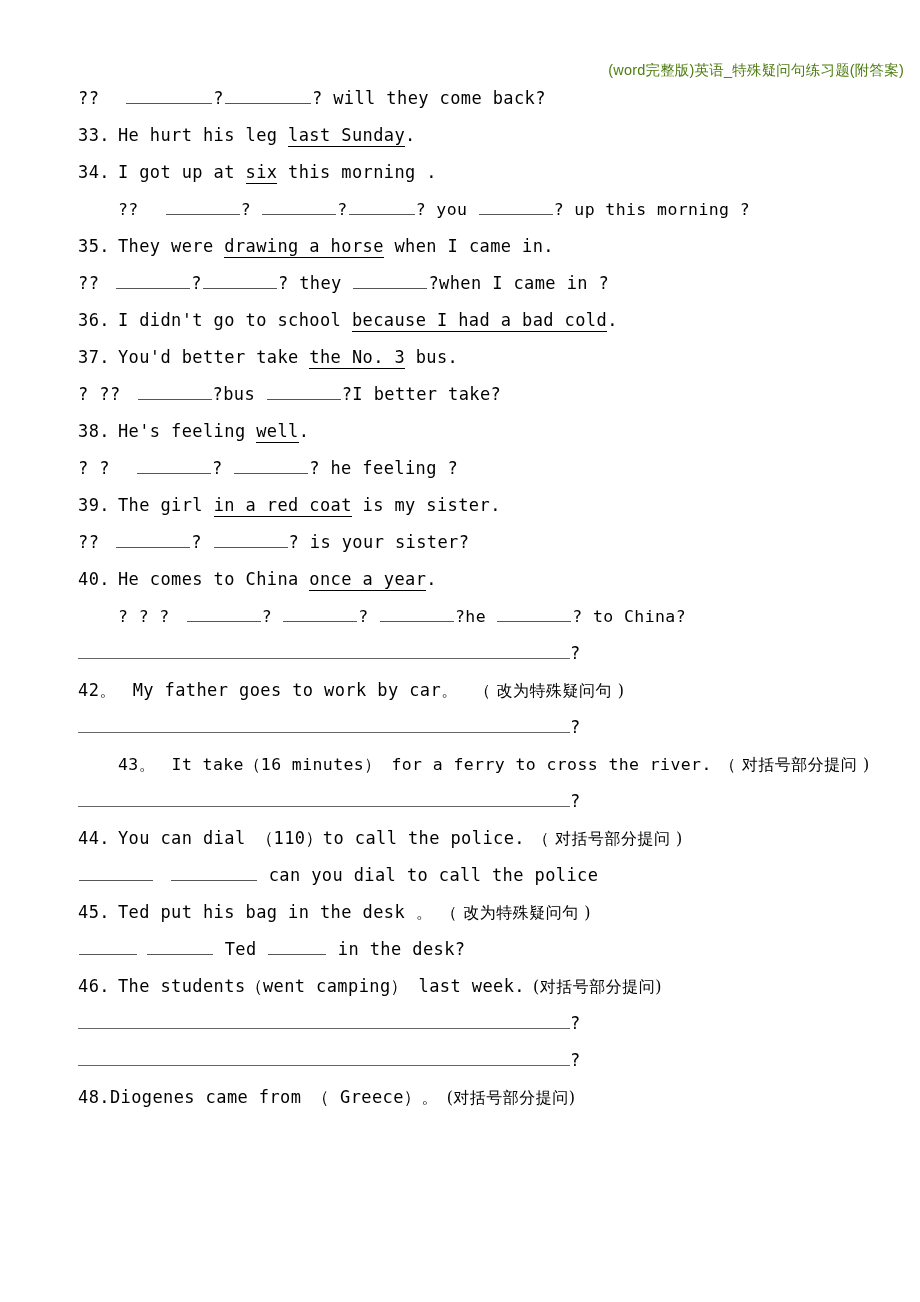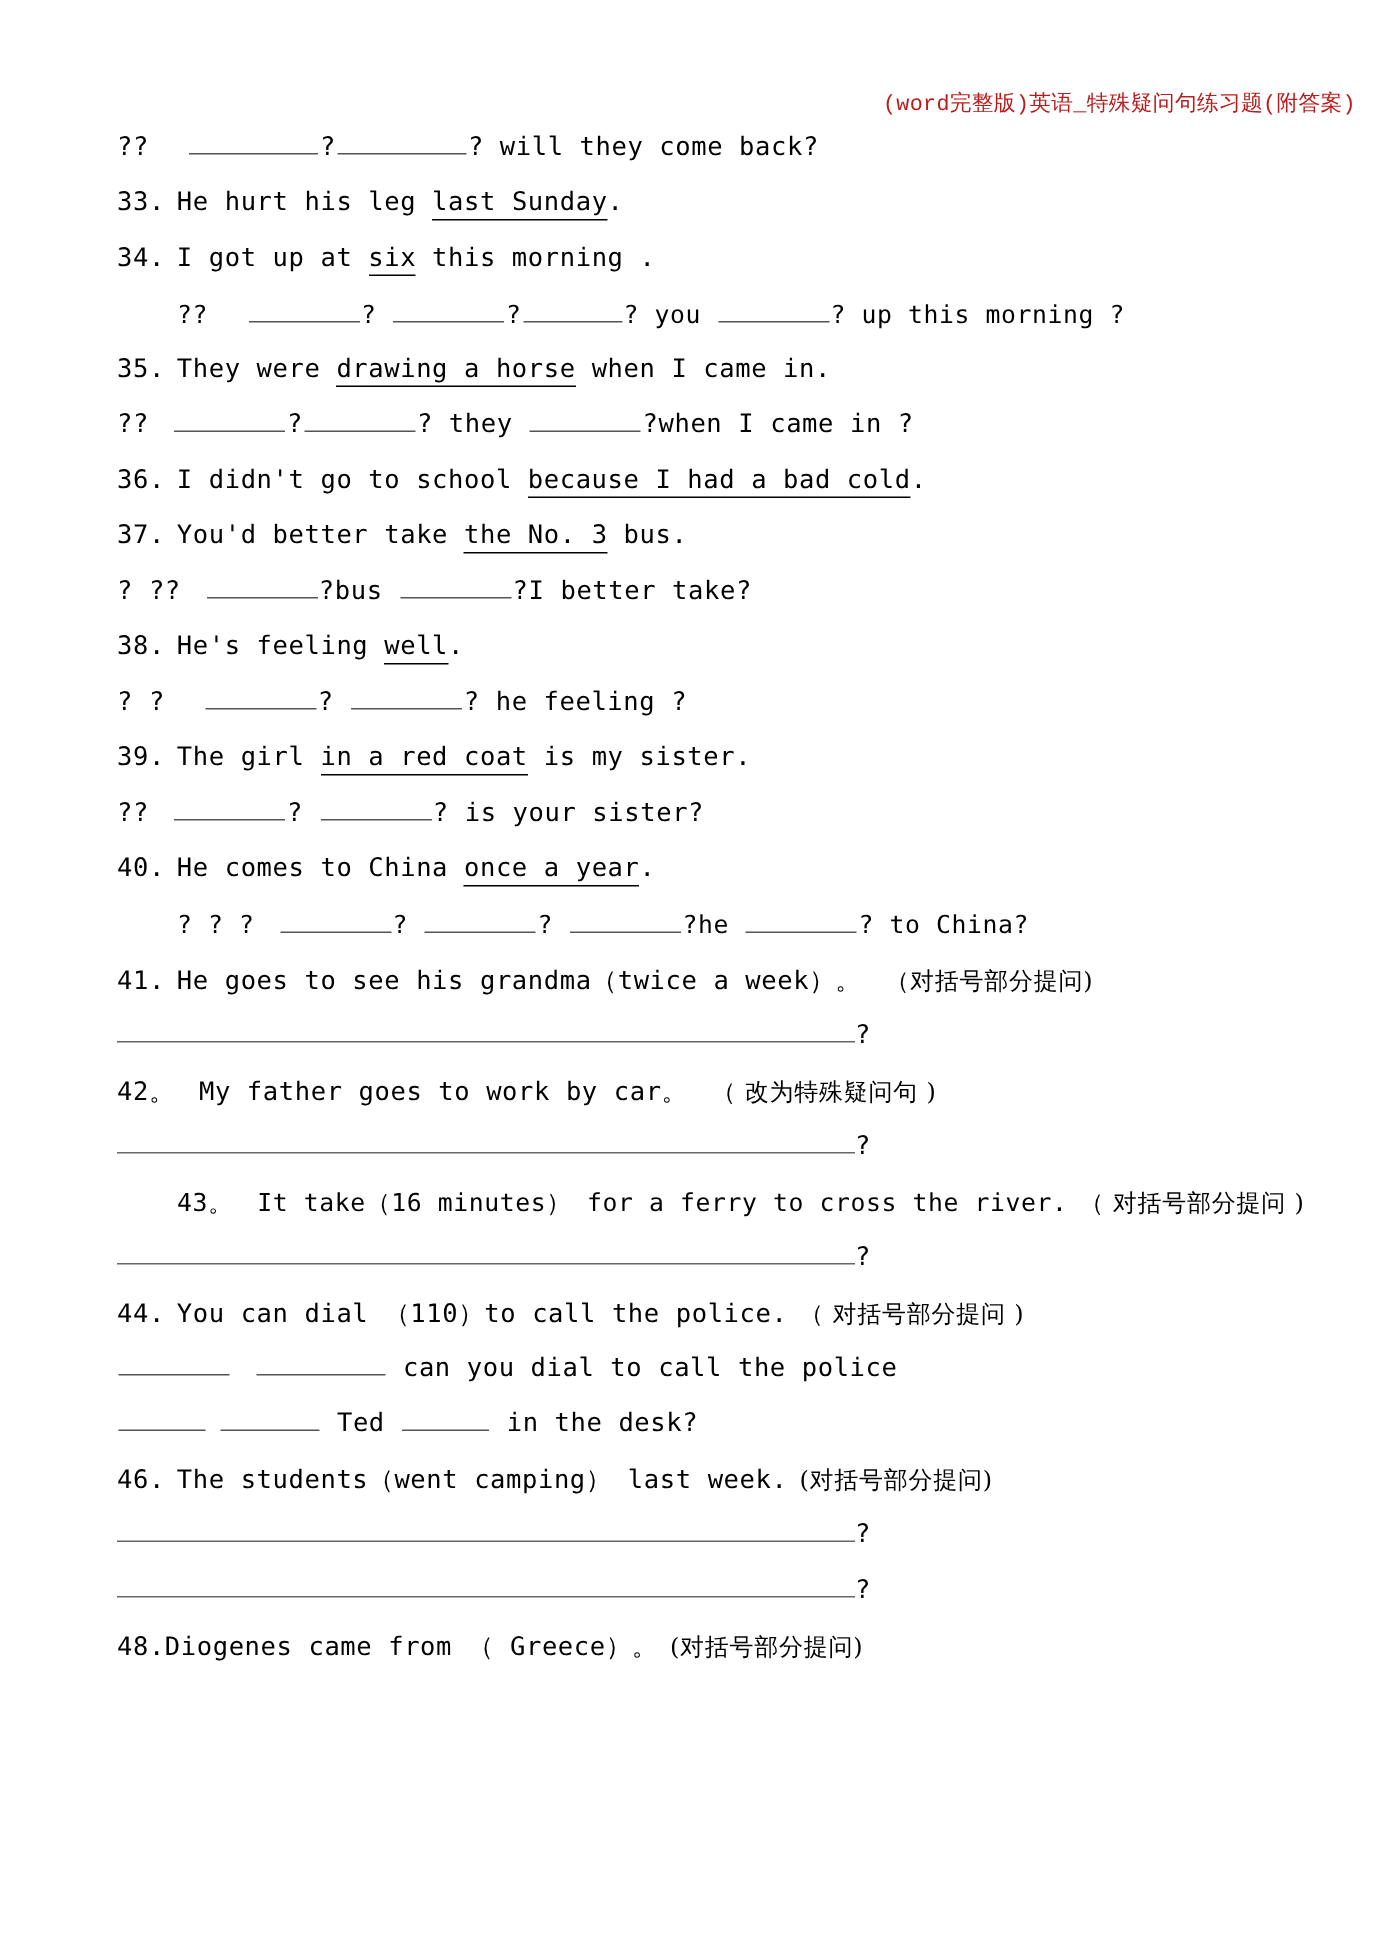--- a/index.html
+++ b/index.html
@@ -14,24 +14,24 @@
     font-family: "DejaVu Sans Mono", monospace;
     color: #000000;
     overflow: hidden;
   }
 
   
   .page-header {
     position: absolute;
     top: 60px;
     right: 16px;
-    font-family: Liberation Mono, monospace;
+    font-family: Liberation Sans, sans-serif;
     font-size: 14.5px;
     line-height: 20px;
-    color: #b91c1c;
+    color: #4d7c0f;
     white-space: nowrap;
     letter-spacing: 0.2px;
   }
 
   
   .doc {
     position: absolute;
     left: 78px;
     top: 80px;
     width: 830px;
@@ -147,23 +147,20 @@
     <span>??</span><span class="sp2"></span><span class="blank b-lg"></span><span>? </span><span class="blank b-lg"></span><span>? is your sister?</span>
   </div>
 
   <div class="line">
     <span>40.</span><span class="sp1"></span><span>He comes to China </span><span class="u">once a year</span><span>.</span>
   </div>
   <div class="line small">
     <span>? ? ?</span><span class="sp2"></span><span class="blank b-lg"></span><span>? </span><span class="blank b-lg"></span><span>? </span><span class="blank b-lg"></span><span>?he </span><span class="blank b-lg"></span><span>? to China?</span>
   </div>
 
-  <div class="line">
-    <span>41.</span><span class="sp1"></span><span>He goes to see his grandma（twice a week）。</span><span class="sp2"></span><span class="cn">（对括号部分提问)</span>
-  </div>
   <div class="rule-line">
     <span class="rule"></span><span class="q-mark">?</span>
   </div>
 
   <div class="line">
     <span>42。</span><span class="sp2"></span><span>My father goes to work by car。</span><span class="sp2"></span><span class="cn">（ 改为特殊疑问句 )</span>
   </div>
   <div class="rule-line">
     <span class="rule"></span><span class="q-mark">?</span>
   </div>
@@ -176,20 +173,23 @@
   </div>
 
   <div class="line">
     <span>44.</span><span class="sp1"></span><span>You can dial （110）to call the police.</span><span class="sp1"></span><span class="cn">（ 对括号部分提问 )</span>
   </div>
   <div class="line">
     <span class="blank b-lg"></span><span class="sp2"></span><span class="blank b-xl"></span><span> can you dial to call the police</span>
   </div>
 
   <div class="line">
+    <span>45.</span><span class="sp1"></span><span>Ted put his bag in the desk 。</span><span class="sp1"></span><span class="cn">（ 改为特殊疑问句 )</span>
+  </div>
+  <div class="line">
     <span class="blank b-sm"></span><span class="sp1"></span><span class="blank b-md"></span><span> Ted </span><span class="blank b-sm"></span><span>  in the desk?</span>
   </div>
 
   <div class="line">
     <span>46.</span><span class="sp1"></span><span>The students（went camping） last week.</span><span class="sp1"></span><span class="cn">(对括号部分提问)</span>
   </div>
   <div class="rule-line">
     <span class="rule"></span><span class="q-mark">?</span>
   </div>
 

